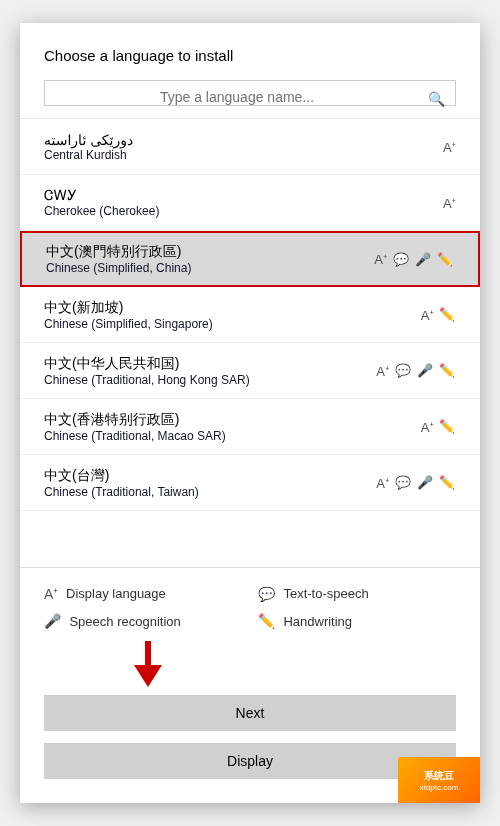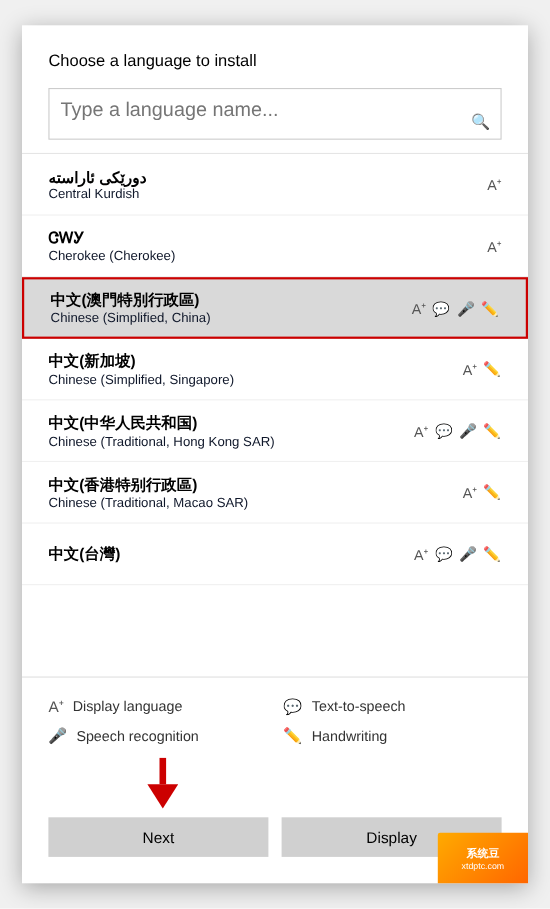--- a/index.html
+++ b/index.html
@@ -27,24 +27,25 @@
       color: #000;
       padding: 24px 24px 16px 24px;
     }
     .search-box-wrapper {
       padding: 0 24px 12px 24px;
       position: relative;
     }
     .search-box {
       width: 100%;
       border: 1px solid #ccc;
-      padding: 8px 36px 16px 10px;
-      font-size: 18px;
+      padding: 8px 36px 0 10px;
+      font-size: 14px;
       color: #767676;
       outline: none;
+      text-align: center;
     }
     .search-icon {
       position: absolute;
       right: 34px;
       top: 50%;
       transform: translateY(-50%);
       color: #555;
       font-size: 14px;
     }
     .lang-list {
@@ -64,21 +65,21 @@
     .lang-item.selected {
       background: #d9d9d9;
       border: 2px solid #cc0000;
     }
     .lang-text {
       flex: 1;
     }
     .lang-name {
       font-size: 14px;
       color: #000;
-      font-weight: 700;
+      font-weight: 400;
     }
     .lang-sub {
       font-size: 12px;
       color: #0f172a;
     }
     .lang-icons {
       display: flex;
       align-items: center;
       gap: 6px;
       color: #555;
@@ -106,20 +107,21 @@
       color: #333;
     }
     .legend-icon {
       color: #555;
       font-size: 14px;
     }
     .button-row {
       display: flex;
       padding: 12px 24px 24px 24px;
       gap: 12px;
+      flex-direction: column;
     }
     .btn {
       flex: 1;
       padding: 10px;
       font-size: 14px;
       border: none;
       cursor: pointer;
       font-family: inherit;
     }
     .btn-next {
@@ -209,20 +211,21 @@
       </div>
       <div class="lang-icons">
         <span class="icon-badge">A⁺</span>
         <span class="icon-badge">✏️</span>
       </div>
     </div>
 
     <div class="lang-item">
       <div class="lang-text">
         <div class="lang-name">中文(台灣)</div>
+        <div class="lang-sub">Chinese (Traditional, Taiwan)</div>
       </div>
       <div class="lang-icons">
         <span class="icon-badge">A⁺</span>
         <span class="icon-badge">💬</span>
         <span class="icon-badge">🎤</span>
         <span class="icon-badge">✏️</span>
       </div>
     </div>
 
   </div>

